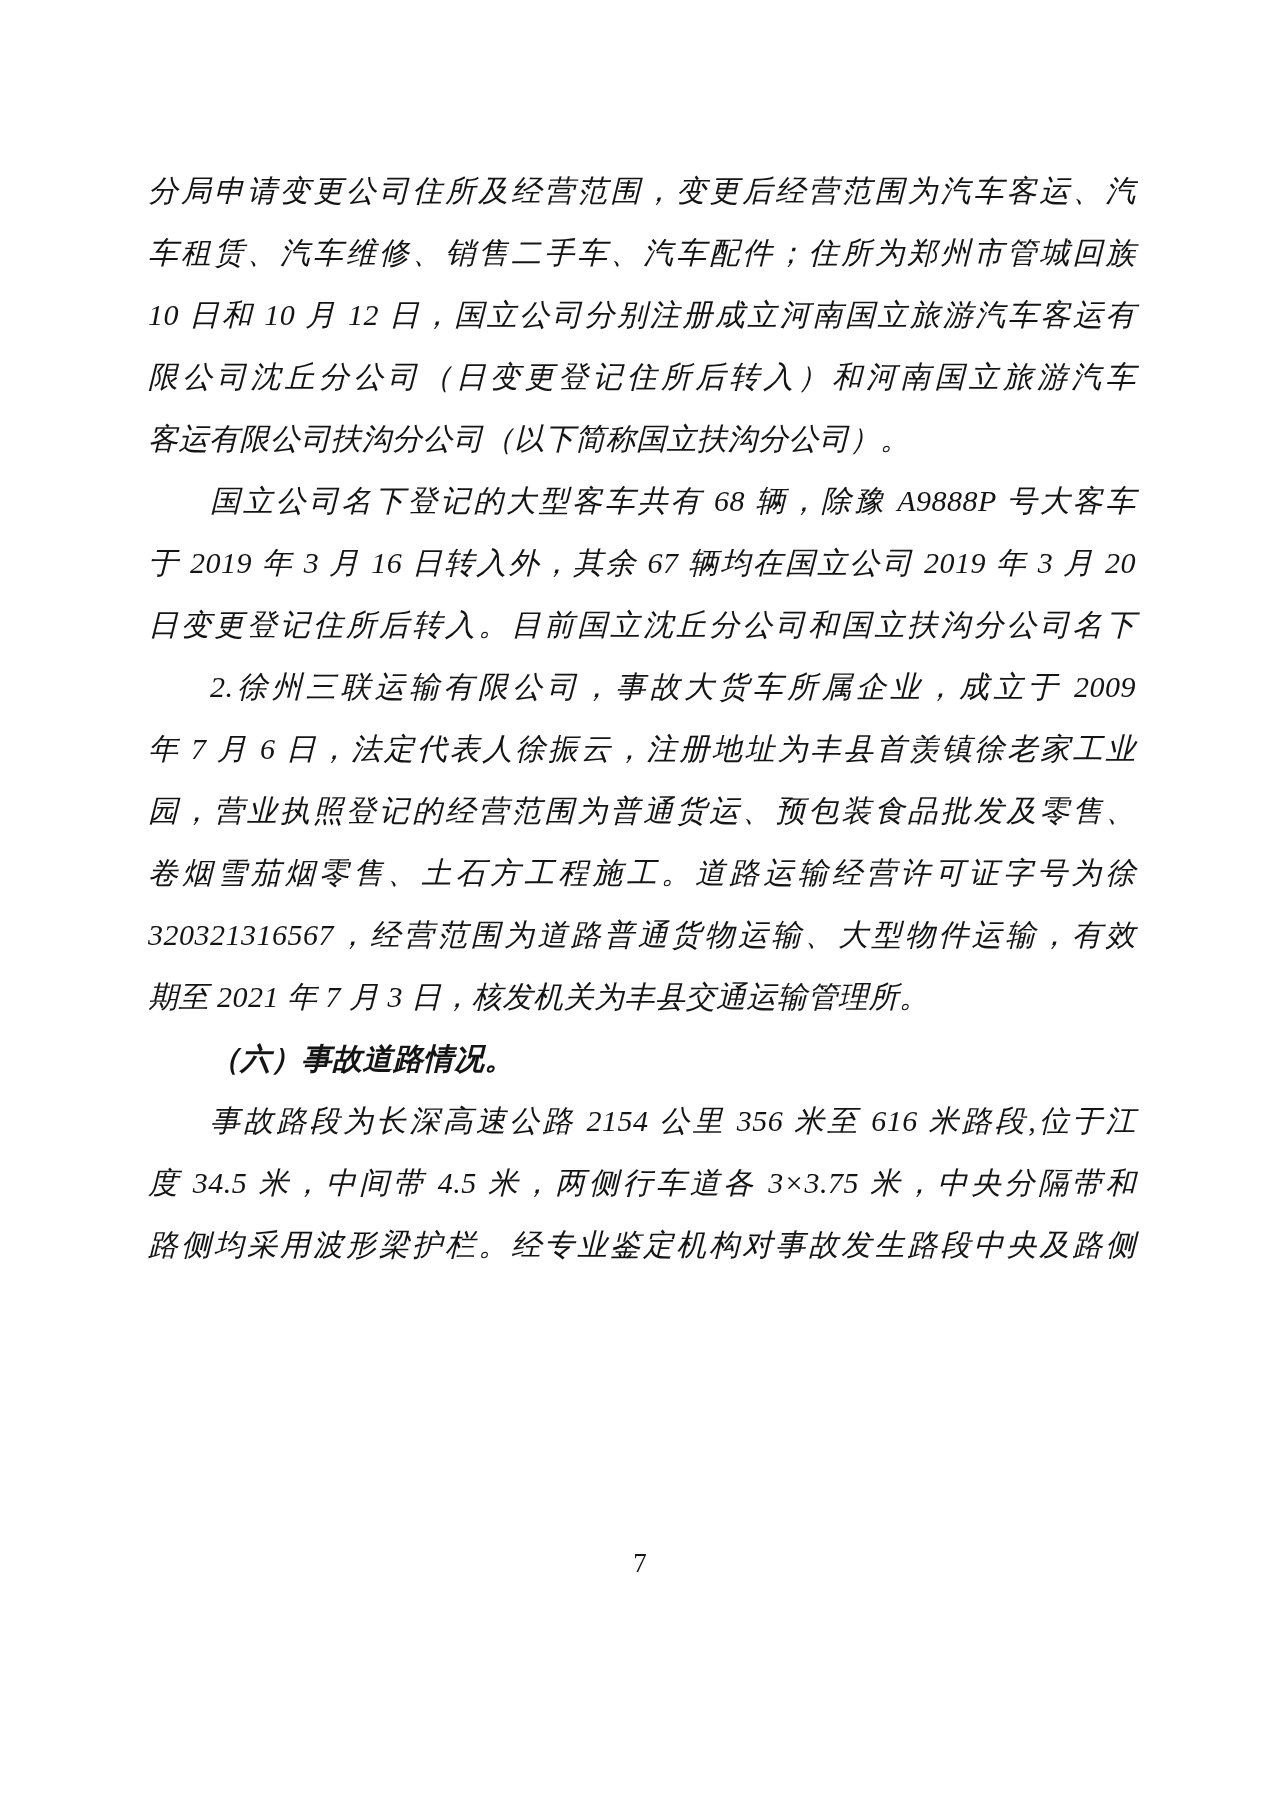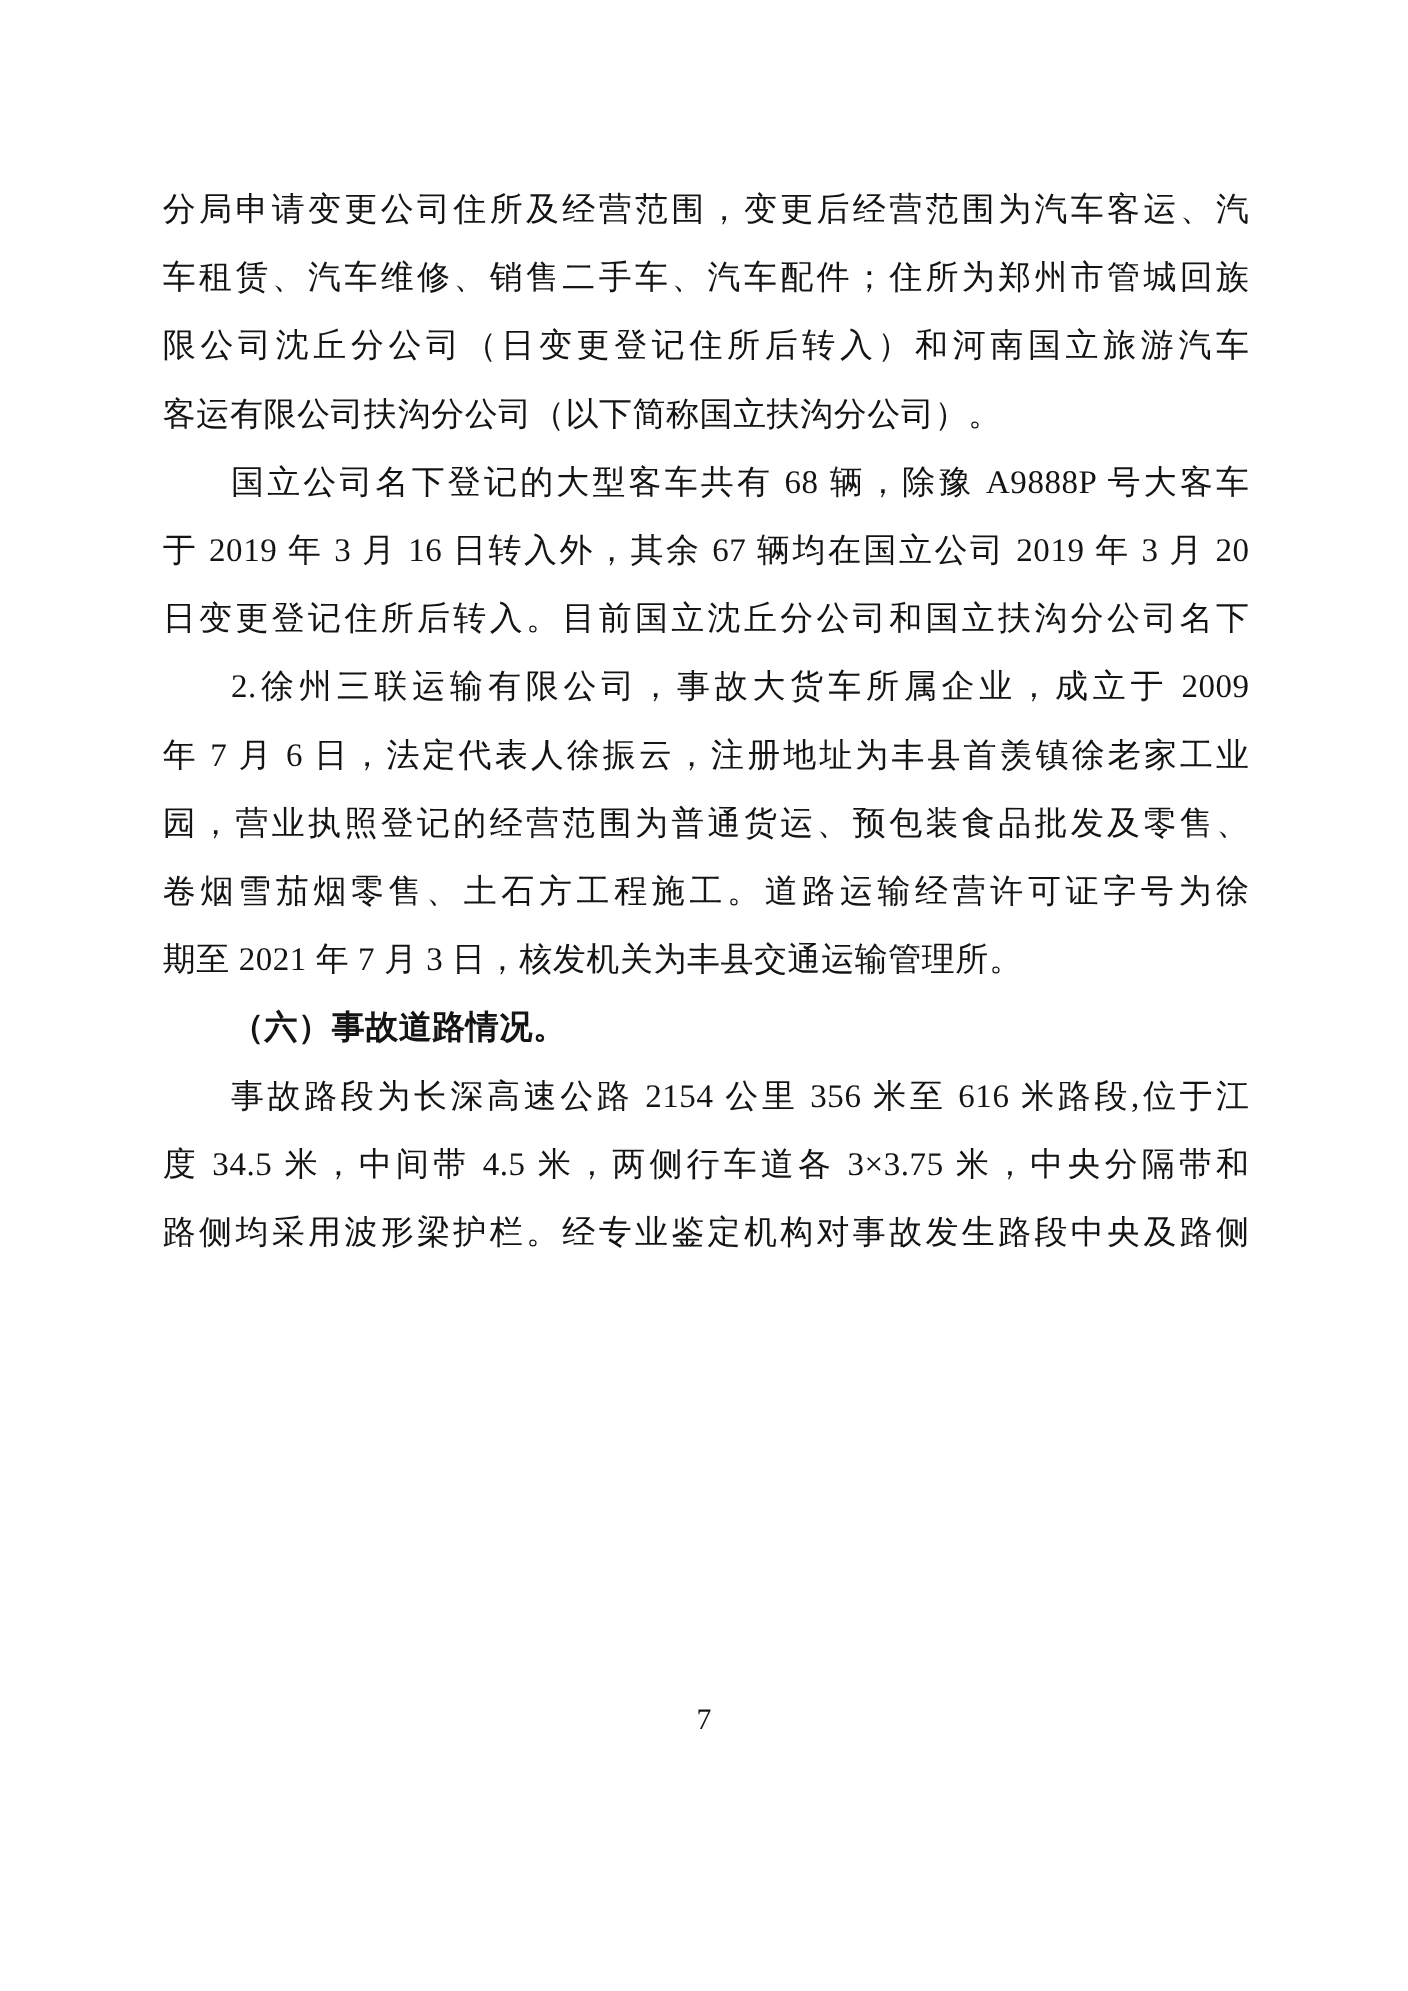--- a/index.html
+++ b/index.html
@@ -30,20 +30,21 @@
     font-weight: 700;
   }
   .line {
     font-size: 30px;
     line-height: 62px;
     height: 62px;
     white-space: nowrap;
     text-align: justify;
     text-align-last: justify;
     letter-spacing: 0.5px;
+    font-style: italic;
   }
   .line.no-just {
     text-align: center;
     text-align-last: left;
   }
   .line.indent {
     text-indent: 62px;
   }
   .page-number {
     position: absolute;
@@ -57,33 +58,35 @@
   }
 </style>
 </head>
 <body>
 
 <div class="page">
   <div class="content" id="doc-content">
       <div class="paragraph">
         <div class="line">分局申请变更公司住所及经营范围，变更后经营范围为汽车客运、汽</div>
         <div class="line">车租赁、汽车维修、销售二手车、汽车配件；住所为郑州市管城回族</div>
+        <div class="line">10 日和 10 月 12 日，国立公司分别注册成立河南国立旅游汽车客运有</div>
         <div class="line">限公司沈丘分公司（日变更登记住所后转入）和河南国立旅游汽车</div>
         <div class="line no-just">客运有限公司扶沟分公司（以下简称国立扶沟分公司）。</div>
       </div>
       <div class="paragraph">
         <div class="line indent">国立公司名下登记的大型客车共有 68 辆，除豫 A9888P 号大客车</div>
         <div class="line">于 2019 年 3 月 16 日转入外，其余 67 辆均在国立公司 2019 年 3 月 20</div>
         <div class="line">日变更登记住所后转入。目前国立沈丘分公司和国立扶沟分公司名下</div>
       </div>
       <div class="paragraph">
         <div class="line indent">2.徐州三联运输有限公司，事故大货车所属企业，成立于 2009</div>
         <div class="line">年 7 月 6 日，法定代表人徐振云，注册地址为丰县首羡镇徐老家工业</div>
         <div class="line">园，营业执照登记的经营范围为普通货运、预包装食品批发及零售、</div>
         <div class="line">卷烟雪茄烟零售、土石方工程施工。道路运输经营许可证字号为徐</div>
+        <div class="line">320321316567，经营范围为道路普通货物运输、大型物件运输，有效</div>
         <div class="line no-just">期至 2021 年 7 月 3 日，核发机关为丰县交通运输管理所。</div>
       </div>
       <div class="paragraph bold">
         <div class="line indent no-just">（六）事故道路情况。</div>
       </div>
       <div class="paragraph">
         <div class="line indent">事故路段为长深高速公路 2154 公里 356 米至 616 米路段,位于江</div>
         <div class="line">度 34.5 米，中间带 4.5 米，两侧行车道各 3×3.75 米，中央分隔带和</div>
         <div class="line">路侧均采用波形梁护栏。经专业鉴定机构对事故发生路段中央及路侧</div>
       </div>

